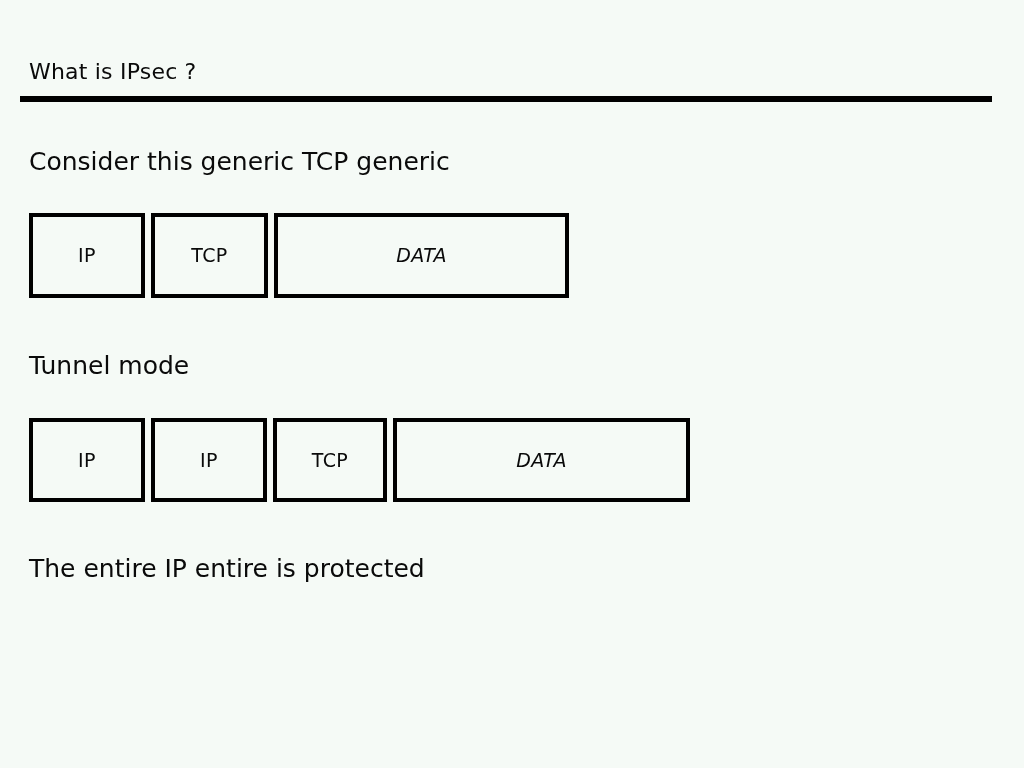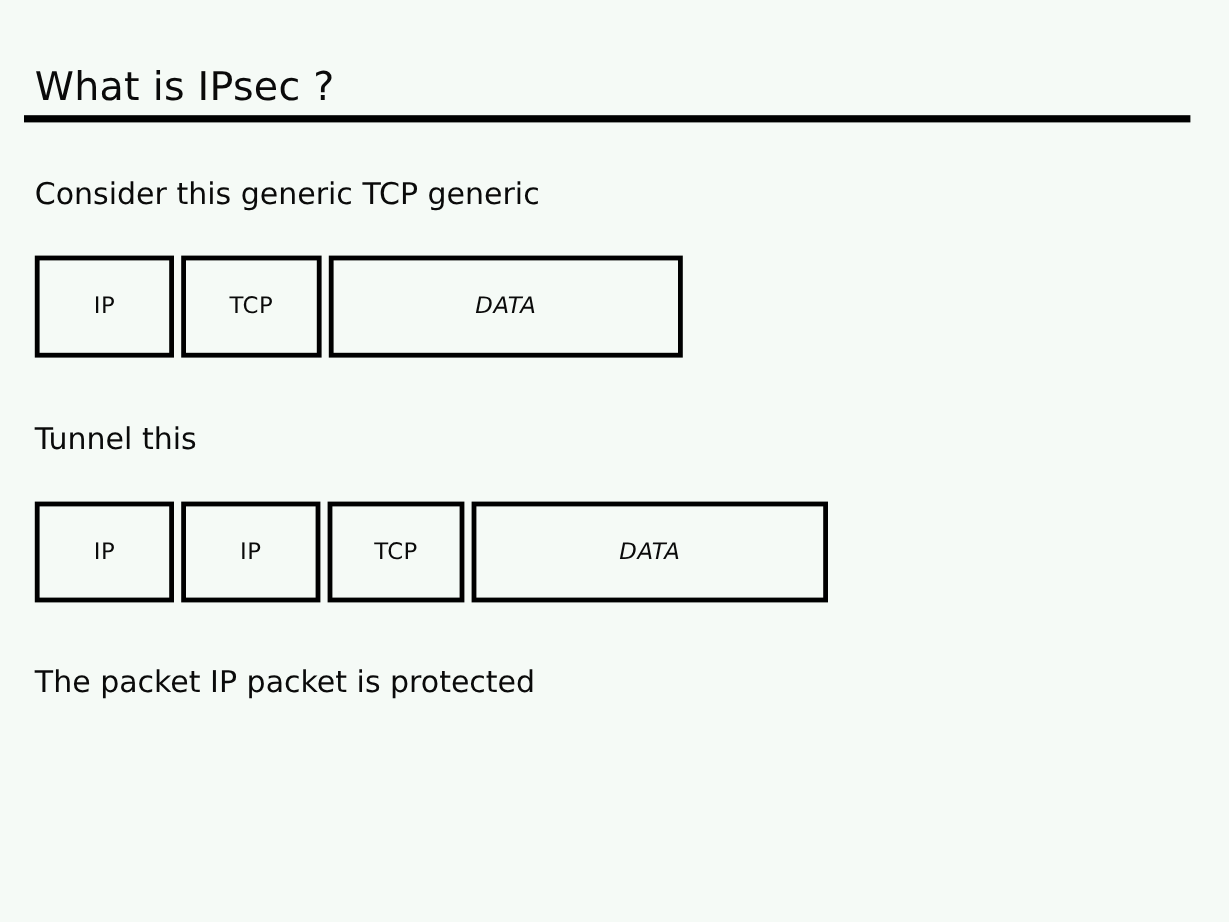--- a/index.html
+++ b/index.html
@@ -20,21 +20,21 @@
   .slide {
     position: absolute;
     inset: 0;
   }
 
   
   .slide-title {
     position: absolute;
     left: 29px;
     top: 52px;
-    font-size: 33px;
+    font-size: 22px;
     line-height: 40px;
     font-weight: 400;
     letter-spacing: 0.2px;
     color: #0a0a0a;
     white-space: nowrap;
   }
   .title-rule {
     position: absolute;
     left: 20px;
     top: 96px;
@@ -114,32 +114,32 @@
         <span class="packet-field-label">IP</span>
       </div>
       <div class="packet-field" style="width: 117px;">
         <span class="packet-field-label">TCP</span>
       </div>
       <div class="packet-field" style="width: 295px;">
         <span class="packet-field-label">DATA</span>
       </div>
     </div>
 
-  <div class="section-heading" id="heading-tunnel">Tunnel this</div>
+  <div class="section-heading" id="heading-tunnel">Tunnel mode</div>
 
   <div class="packet-row" id="packet-row-tunnel">
       <div class="packet-field" style="width: 116px;">
         <span class="packet-field-label">IP</span>
       </div>
       <div class="packet-field" style="width: 116px;">
         <span class="packet-field-label">IP</span>
       </div>
       <div class="packet-field" style="width: 114px;">
         <span class="packet-field-label">TCP</span>
       </div>
       <div class="packet-field" style="width: 297px;">
         <span class="packet-field-label">DATA</span>
       </div>
     </div>
 
-  <div class="footnote">The packet IP packet is protected</div>
+  <div class="footnote">The entire IP entire is protected</div>
 
 </div>
 
 </body></html>

